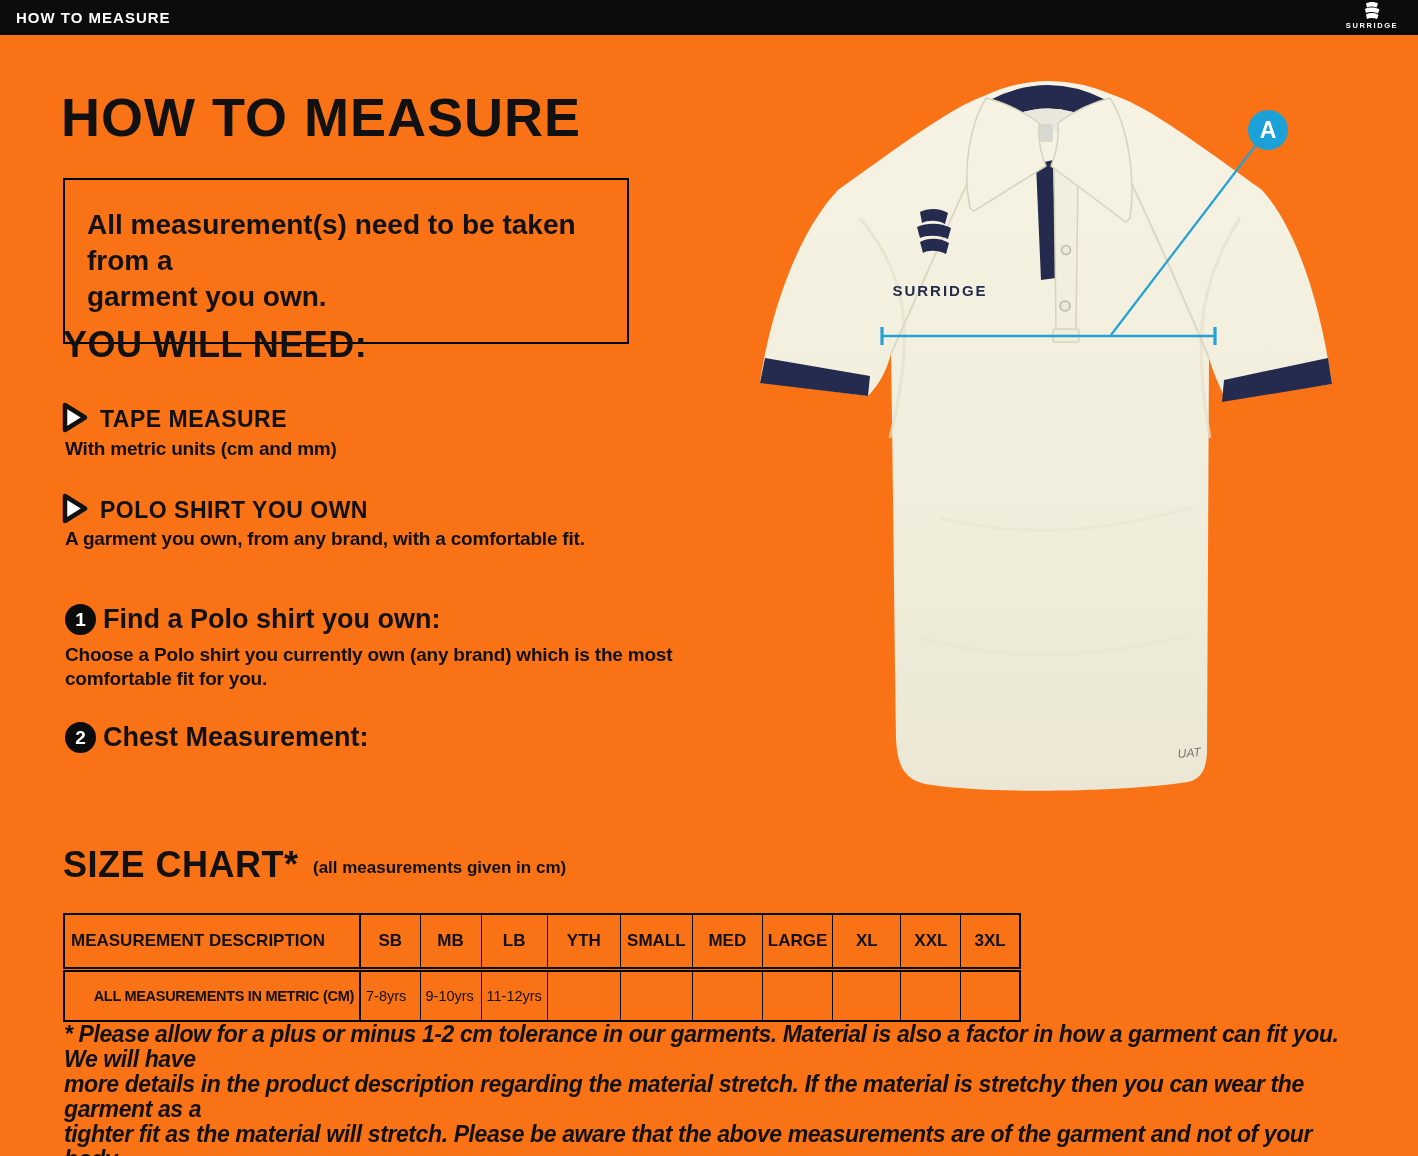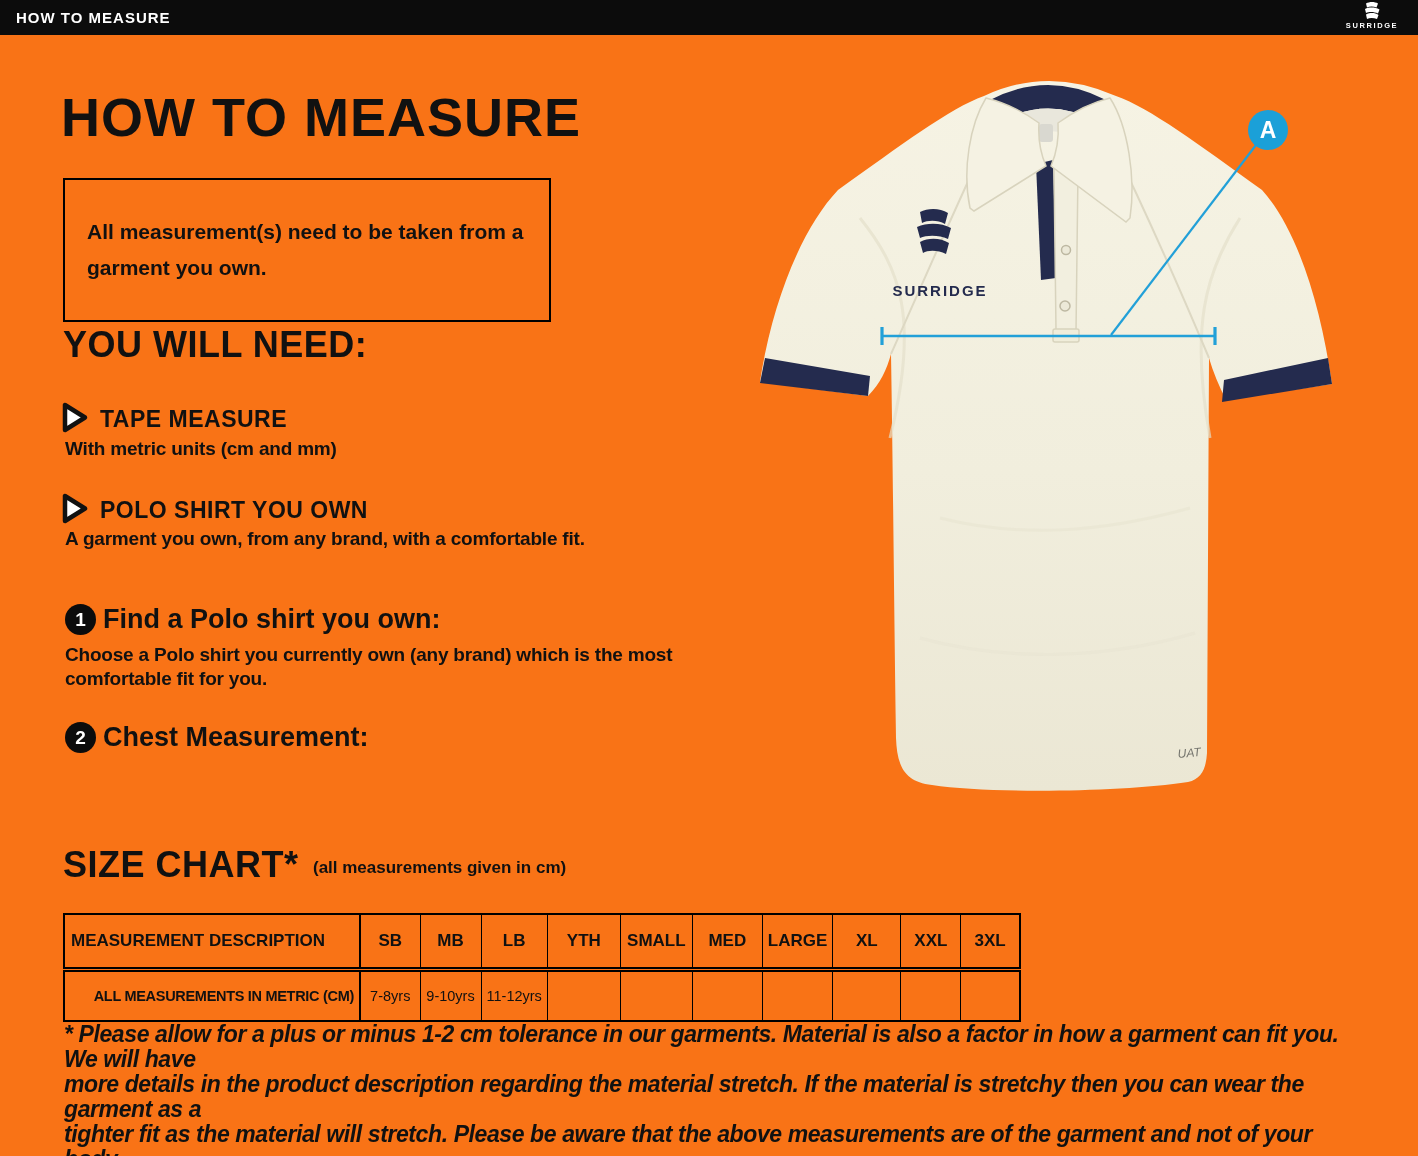--- a/index.html
+++ b/index.html
@@ -10,22 +10,22 @@
   
   .topbar { position:absolute; left:0; top:0; width:1418px; height:35px; background:#0c0c0c; }
   .topbar-title { position:absolute; left:16px; top:0; line-height:35px; color:#fff;
                   font-size:15px; font-weight:bold; letter-spacing:1px; }
   .topbar-logo { position:absolute; right:14px; top:2px; width:64px; text-align:center; color:#fff; }
   .topbar-logo svg { display:block; margin:0 auto; }
   .topbar-logo .brand { display:block; font-size:7.5px; font-weight:bold; letter-spacing:1.6px; margin-top:1px; }
 
   
   .h1 { position:absolute; left:61px; top:86px; font-size:54px; font-weight:bold; letter-spacing:1px; }
-  .notice { position:absolute; left:63px; top:178px; width:488px; min-height:106px;
-            border:2.5px solid #000; padding:34px 22px; font-size:21px; font-weight:bold;
+  .notice { position:absolute; left:63px; top:178px; width:566px; min-height:106px;
+            border:2.5px solid #000; padding:27px 22px; font-size:28px; font-weight:bold;
             line-height:36px; white-space:pre-line; }
   .ywn-title { position:absolute; left:63px; top:324px; font-size:36px; font-weight:bold; letter-spacing:.5px; }
 
   .need-item-label { position:absolute; font-size:23px; font-weight:bold; letter-spacing:.5px; line-height:32px; }
   .need-item-desc  { position:absolute; left:65px; font-size:19px; font-weight:bold; letter-spacing:-.2px; }
   .tri { position:absolute; left:61px; width:28px; height:33px; }
 
   .step-num { position:absolute; left:65px; width:31px; height:31px; border-radius:50%; background:#0c0c0c;
               color:#fff; font-size:19px; font-weight:bold; text-align:center; line-height:31px; }
   .step-title { position:absolute; left:103px; font-size:27px; font-weight:bold; line-height:31px; }
@@ -36,21 +36,21 @@
   .sc-title { display:inline-block; font-size:36px; font-weight:bold; letter-spacing:.5px; }
   .sc-sub   { display:inline-block; font-size:17px; font-weight:bold; margin-left:10px; position:relative; top:-4px;text-align:center; }
 
   
   .sizes { position:absolute; left:63px; top:913px; border-collapse:collapse; table-layout:fixed;
            border:2.5px solid #000; }
   .sizes th, .sizes td { border:1.5px solid #000; padding:16px 5px; overflow:hidden; white-space:nowrap; }
   .sizes thead th { height:33px; font-size:17px; font-weight:bold; text-align:center;
                     border-bottom:5px double #000; }
   .sizes thead th.desc { text-align:left; padding-left:6px; border-right:2.5px solid #000; }
-  .sizes td { height:26px; text-align:center; font-size:15px; }
+  .sizes td { height:26px; text-align:left; font-size:15px; }
   .sizes td.desc { text-align:right; padding-left:6px; border-right:2.5px solid #000; }
   .sizes tr.metric td.desc { font-weight:bold; font-size:14.5px; letter-spacing:-.3px; }
   .sizes tr.metric td { font-size:14.5px; }
   .sizes tr.chest td.desc { font-size:14.5px; }
 
   .disclaimer { position:absolute; left:64px; top:1022px; width:1300px; font-size:23px;
                 font-weight:bold; font-style:italic; letter-spacing:-.4px; line-height:25px;
                 white-space:pre-line; }
 
   .shirt { position:absolute; left:740px; top:38px; width:660px; height:760px; }

